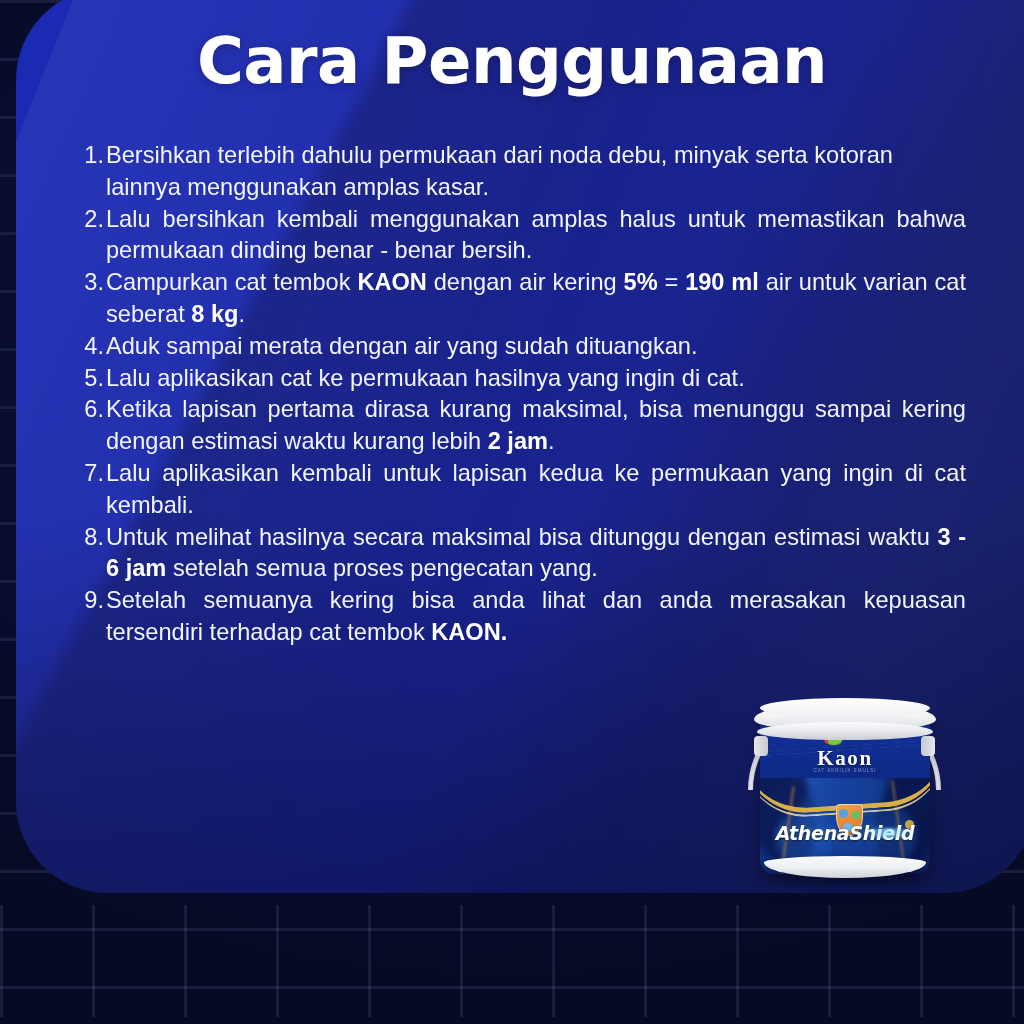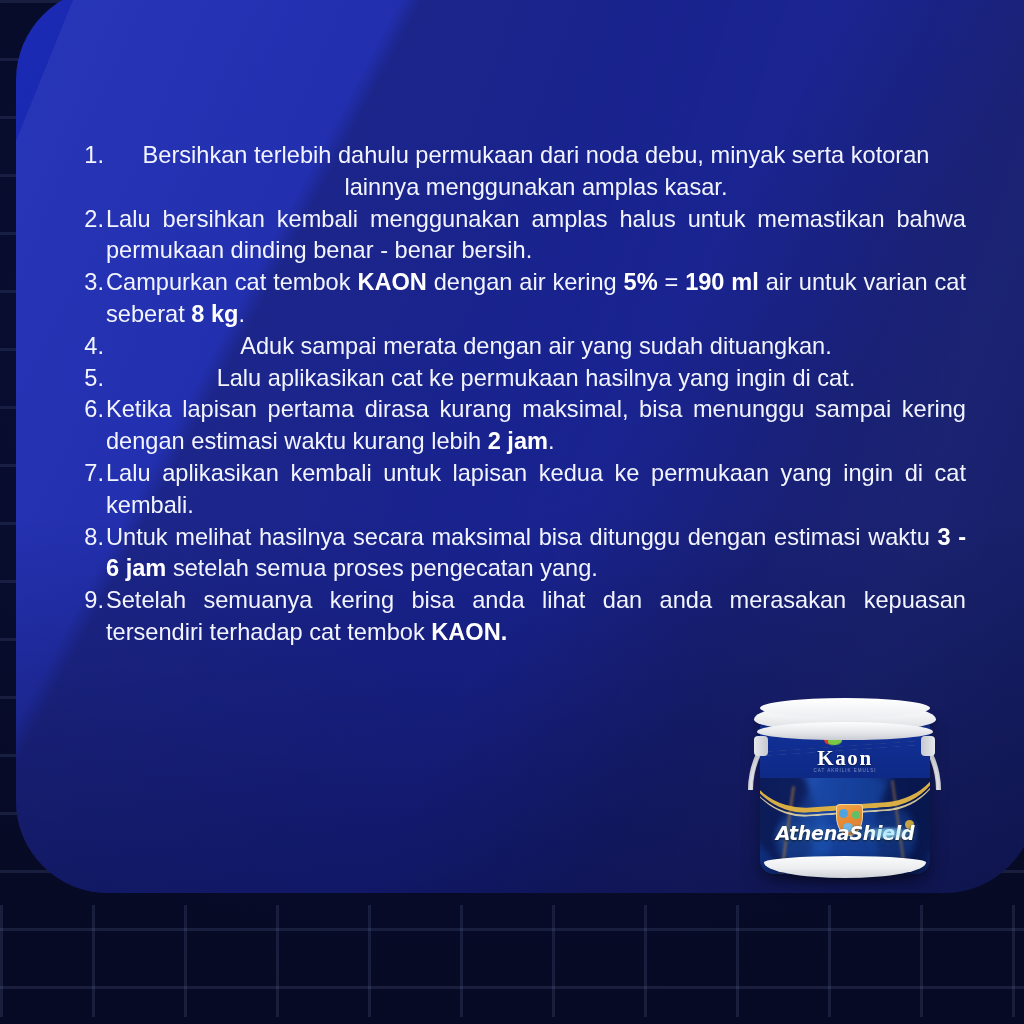--- a/index.html
+++ b/index.html
@@ -64,21 +64,21 @@
 
   
   .list{
     position:absolute;left:78px;top:140px;width:888px;
     color:#f2f4ff;font-size:23.6px;line-height:31.8px;
   }
   .li{display:flex;align-items:flex-start;margin-bottom:0px;}
   .li-num{flex:0 0 auto;width:26px;text-align:right;padding-right:2px;
           color:#f2f4ff;font-size:23.6px;line-height:31.8px;}
   .li-text{flex:1 1 auto;text-align:justify;text-justify:inter-word;}
-  .li-text.nojust{text-align:center;}
+  .li-text.nojust{text-align:left;}
   .li-text b{font-weight:bold;color:#ffffff;}
 
   
   .bucket{position:absolute;left:742px;top:678px;width:205px;height:205px;}
   .bk-handle{
     position:absolute;left:6px;top:26px;width:193px;height:86px;
     border:5px solid #d9dce4;border-bottom:none;border-radius:96px 96px 0 0;
     box-sizing:border-box;
     background:transparent;
   }
@@ -208,20 +208,21 @@
   <div class="bg-cols"></div>
   <div class="bg-cols2"></div>
   <div class="bg-vignette"></div>
 
   <div class="card">
     <div class="card-sheen"></div>
     <div class="card-sheen2"></div>
     <div class="card-darklow"></div>
   </div>
 
+  <div class="title">Cara Penggunaan</div>
 
   <div class="list" id="list">
       <div class="li">
         <div class="li-num">1.</div>
         <div class="li-text nojust"><span>Bersihkan terlebih dahulu permukaan dari noda debu, minyak serta kotoran lainnya menggunakan amplas kasar.</span></div>
       </div>
       <div class="li">
         <div class="li-num">2.</div>
         <div class="li-text"><span>Lalu bersihkan kembali menggunakan amplas halus untuk memastikan bahwa permukaan dinding benar - benar bersih.</span></div>
       </div>

